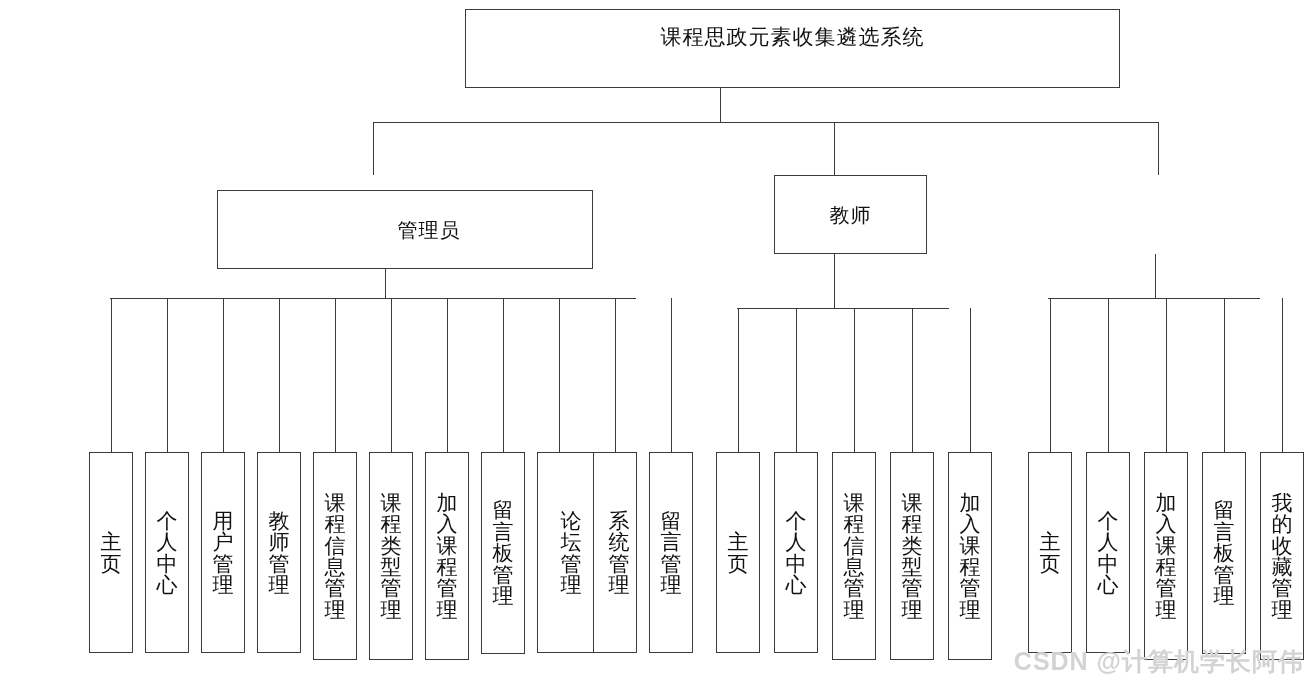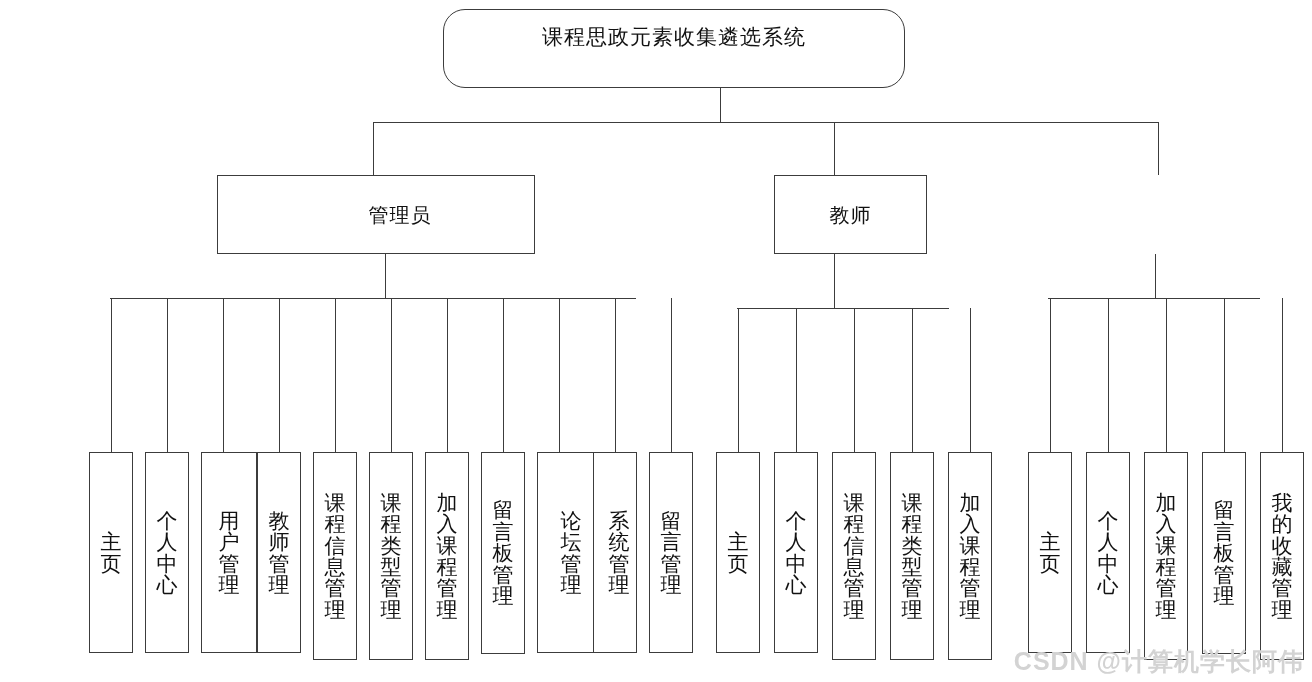--- a/index.html
+++ b/index.html
@@ -26,44 +26,43 @@
     z-index: 3;
   }
   .node .label {
     display: block;
     width: 100%;
     text-align: center;
   }
 
   
   .node-root {
-    left: 443px;
+    left: 465px;
     top: 9px;
-    width: 462px;
+    width: 655px;
     height: 79px;
-    border-radius: 22px;
   }
   .node-root .label {
     font-size: 21px;
     line-height: 1;
     padding-top: 16px;
     letter-spacing: 1px;
   }
 
   
   .node-role {
     height: 79px;
   }
   .node-role .label {
     font-size: 20px;
     line-height: 1;
     padding-top: 29px;
     letter-spacing: 1px;
   }
-  .role-admin   { left: 217px;  top: 175px; width: 318px; padding-left: 48px; }
+  .role-admin   { left: 217px;  top: 190px; width: 376px; padding-left: 48px; }
   .role-teacher { left: 774px;  top: 175px; width: 153px; }
   .role-user    { left: 1069px; top: 175px; width: 172px; }
 
   
   .node-leaf {
     width: 44px;
     box-sizing: border-box;
     border: 1px solid #3c3c3c;
     background: #ffffff;
     display: flex;
@@ -145,21 +144,21 @@
   <div id="leaf-layer">
       <div class="vline" style="left: 111px; top: 298px; height: 154px;"></div>
       <div class="node node-leaf" style="position: absolute; left: 89px; top: 452px; width: 44px; height: 201px;">
         <span class="vlabel">主页</span>
       </div>
       <div class="vline" style="left: 167px; top: 298px; height: 154px;"></div>
       <div class="node node-leaf" style="position: absolute; left: 145px; top: 452px; width: 44px; height: 201px;">
         <span class="vlabel">个人中心</span>
       </div>
       <div class="vline" style="left: 223px; top: 298px; height: 154px;"></div>
-      <div class="node node-leaf" style="position: absolute; left: 201px; top: 452px; width: 56px; height: 201px;">
+      <div class="node node-leaf" style="position: absolute; left: 201px; top: 452px; width: 44px; height: 201px;">
         <span class="vlabel">用户管理</span>
       </div>
       <div class="vline" style="left: 279px; top: 298px; height: 154px;"></div>
       <div class="node node-leaf" style="position: absolute; left: 257px; top: 452px; width: 44px; height: 201px;">
         <span class="vlabel">教师管理</span>
       </div>
       <div class="vline" style="left: 335px; top: 298px; height: 154px;"></div>
       <div class="node node-leaf" style="position: absolute; left: 313px; top: 452px; width: 44px; height: 208px;">
         <span class="vlabel">课程信息管理</span>
       </div>

